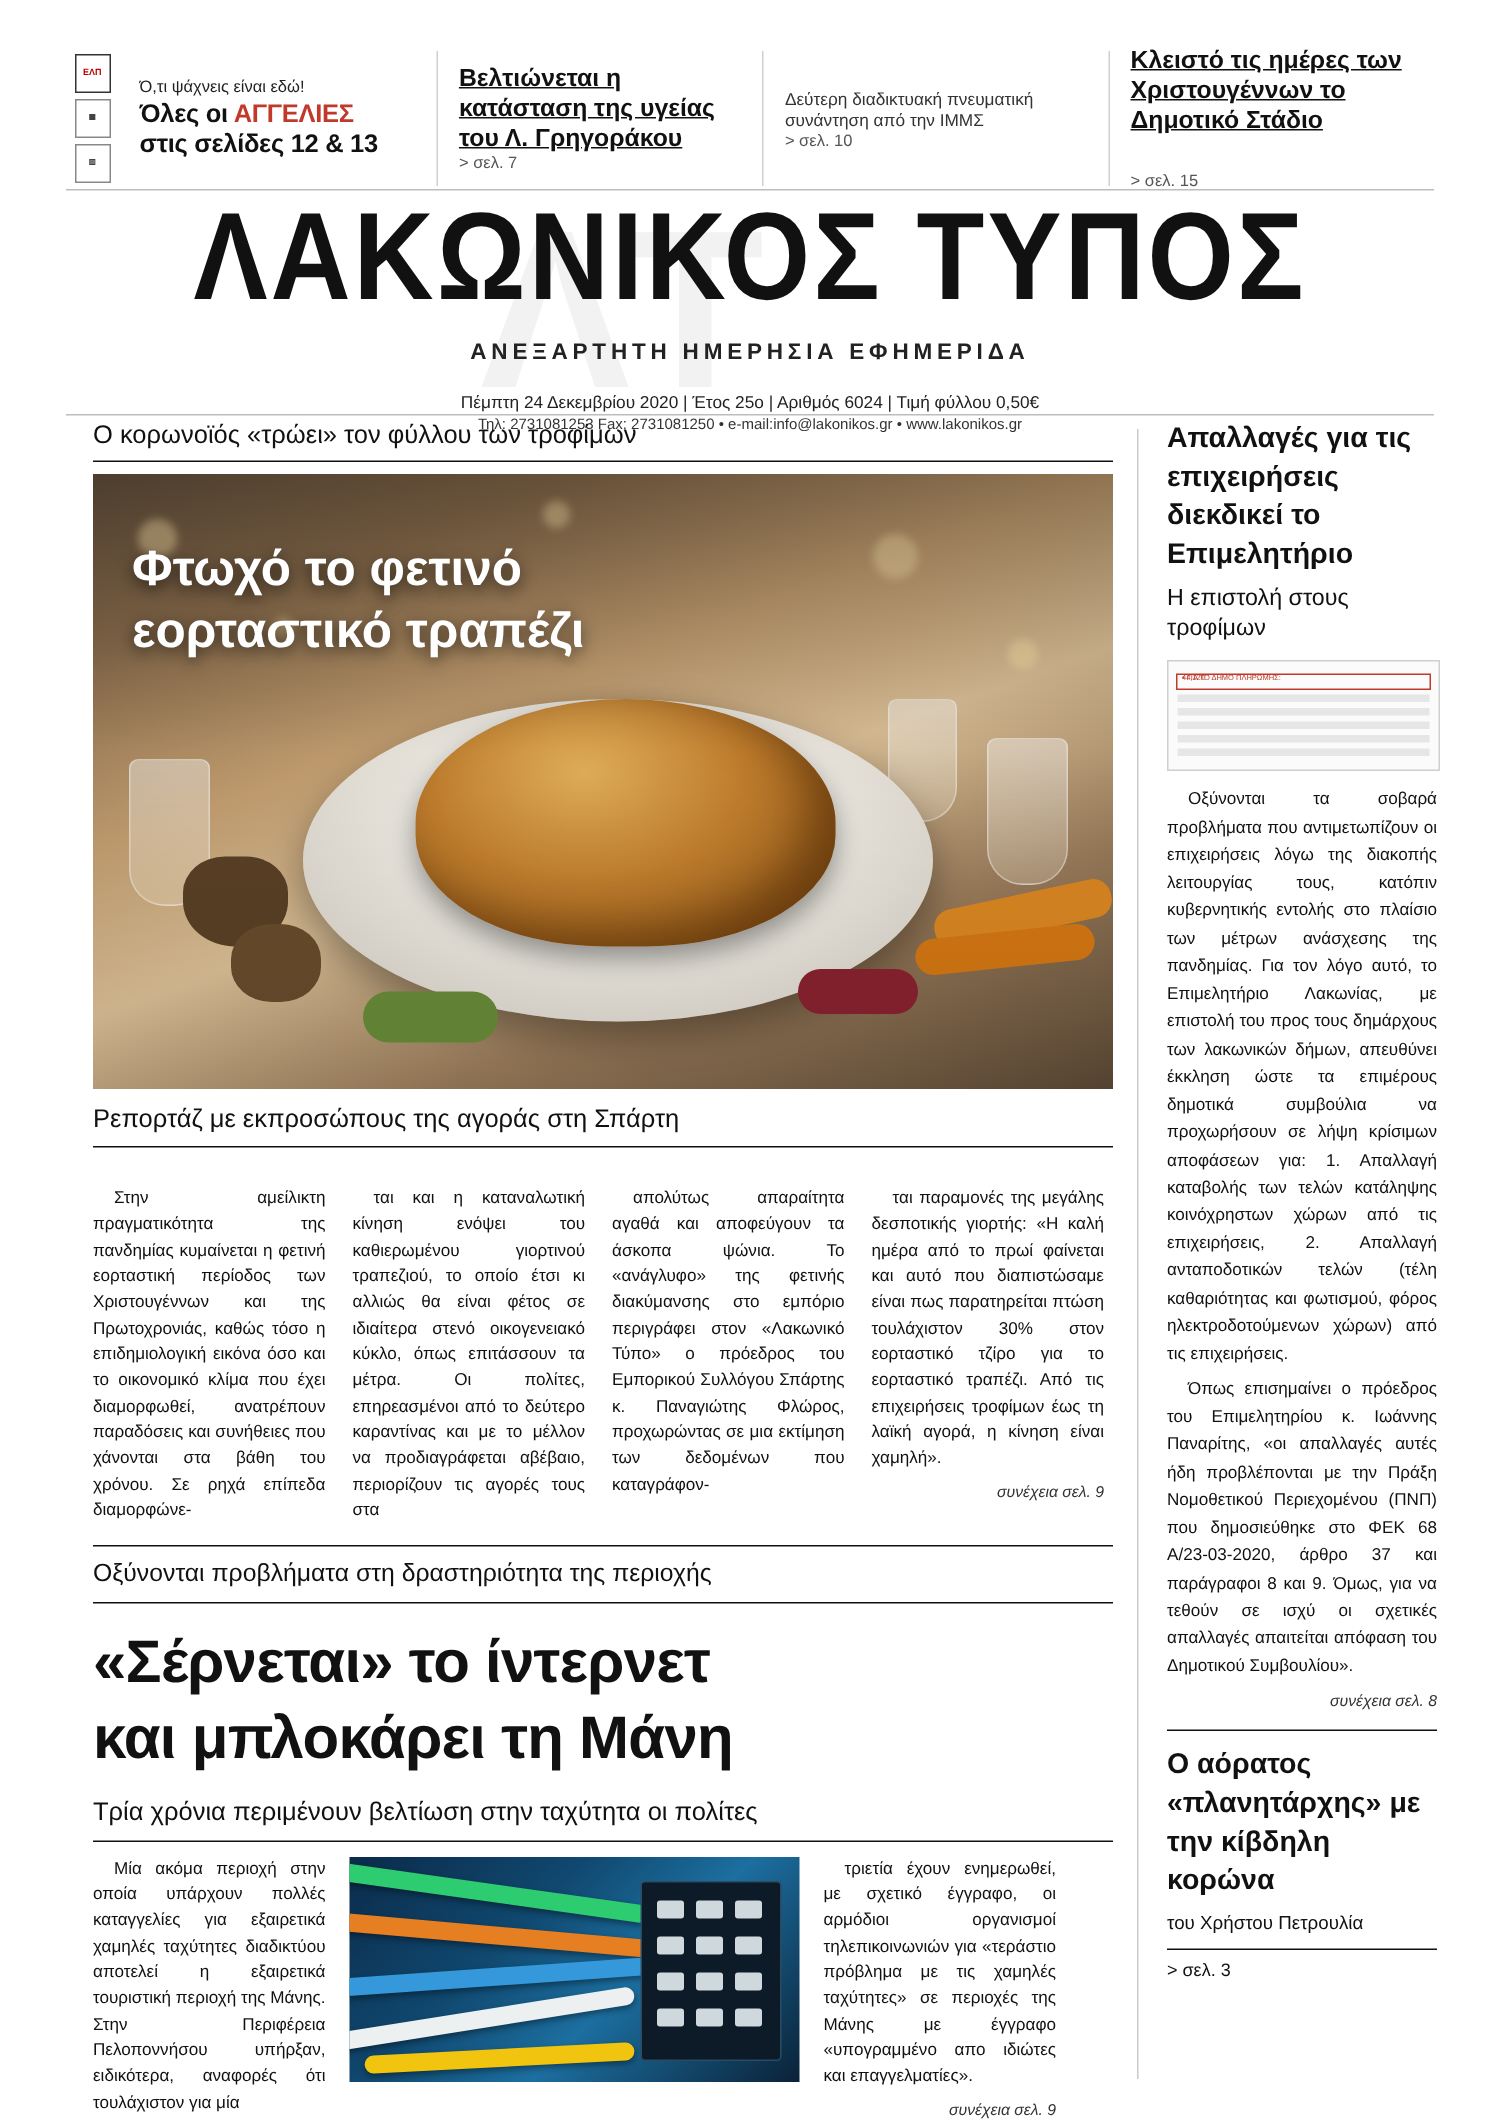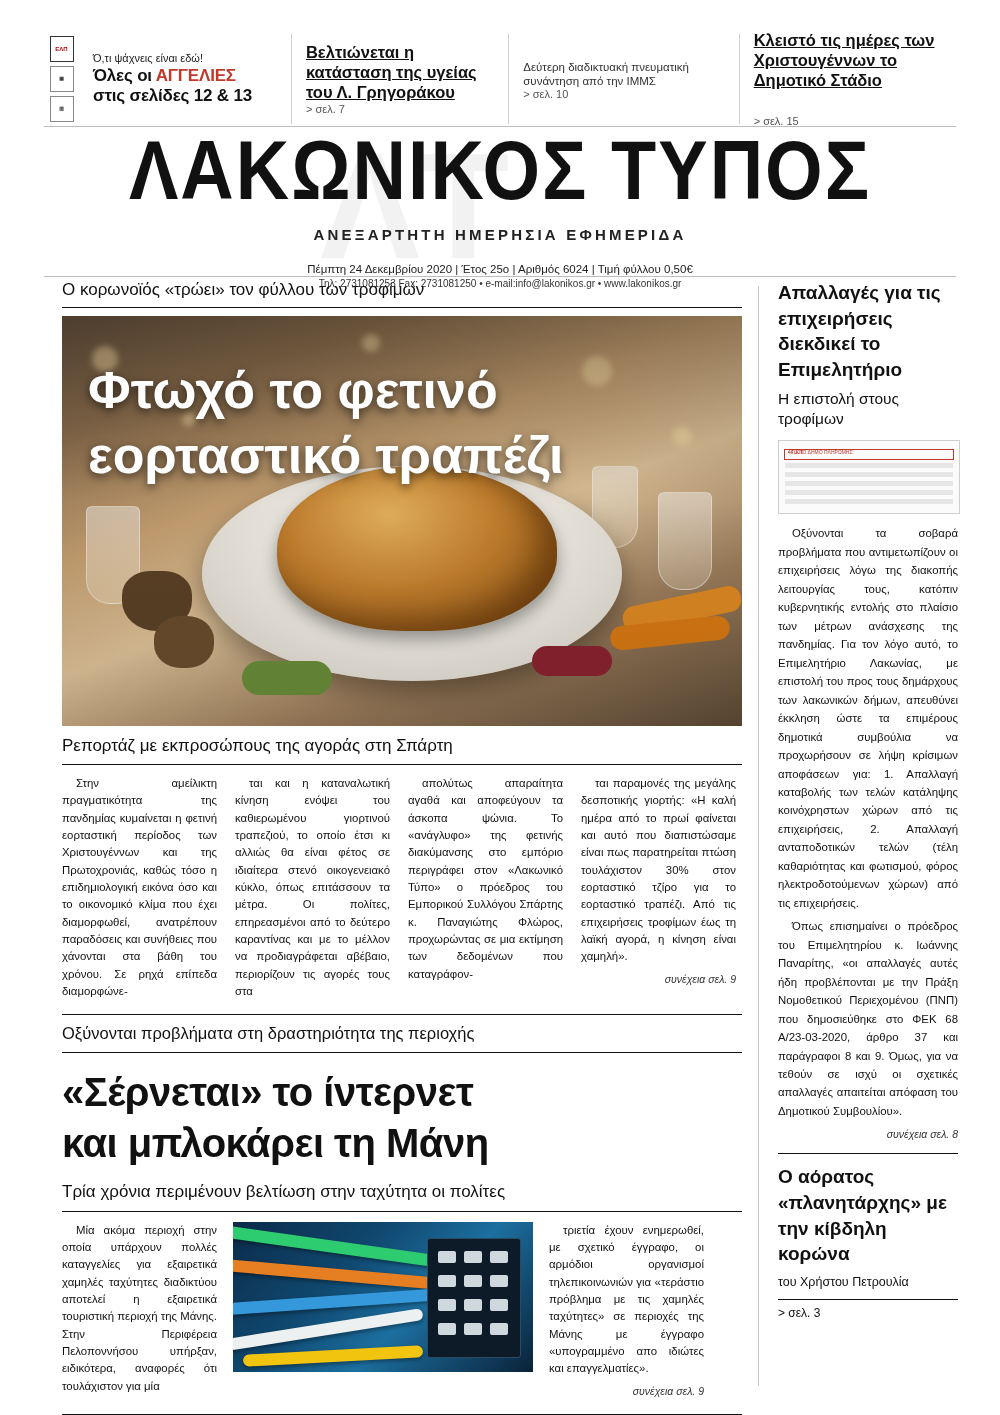--- a/index.html
+++ b/index.html
@@ -100,31 +100,31 @@
     position:absolute;width:52px;height:96px;border-radius:6px 6px 24px 24px;
     background:linear-gradient(180deg,rgba(255,255,255,.45),rgba(255,245,220,.25));
     border:1px solid rgba(255,255,255,.45);
   }
   .hero .dark{
     position:absolute;inset:0;
     background:linear-gradient(180deg,rgba(0,0,0,.28) 0%,rgba(0,0,0,.05) 45%,rgba(0,0,0,.10) 100%);
   }
   .hero h1{
     position:absolute;left:26px;top:42px;width:620px;margin:0;
-    font-size:52px;line-height:1.25;font-weight:bold;color:#fff;
+    font-size:33px;line-height:1.25;font-weight:bold;color:#fff;
     text-shadow:0 3px 10px rgba(0,0,0,.6);
   }
 
   .subkicker{
     margin-top:10px;font-size:17px;color:#111;padding-bottom:8px;border-bottom:1px solid #111;
   }
 
   .cols4{display:flex;gap:18px;margin-top:10px;}
   .cols4 .c{width:155px;font-size:11.4px;line-height:1.52;text-align:justify;color:#111;}
-  .cols4 .c p{margin:0 0 0 0;text-indent:14px;}
+  .cols4 .c p{margin:16px 0 0 0;text-indent:14px;}
   .cont{display:block;text-align:right;font-style:italic;font-size:10.5px;color:#333;margin-top:6px;}
 
   .sep{border-top:1px solid #111;margin-top:14px;}
 
   .kicker2{font-size:16.5px;color:#111;padding:9px 0 9px 0;border-bottom:1px solid #111;}
   .headline2{
     font-size:40px;font-weight:bold;line-height:1.28;margin:14px 0 0 0;letter-spacing:-.5px;
   }
   .deck2{font-size:17px;margin-top:12px;padding-bottom:9px;border-bottom:1px solid #111;}
 

